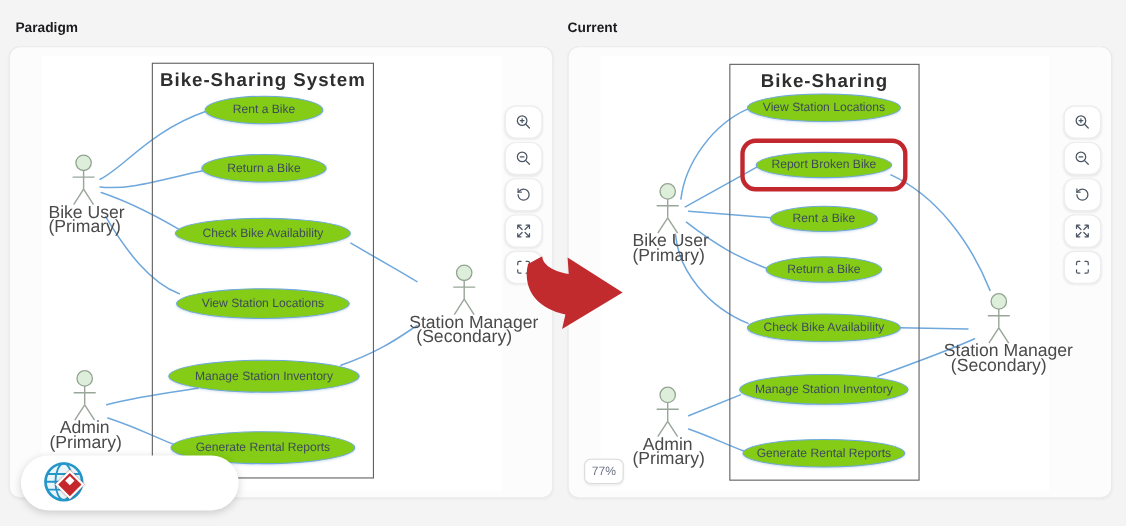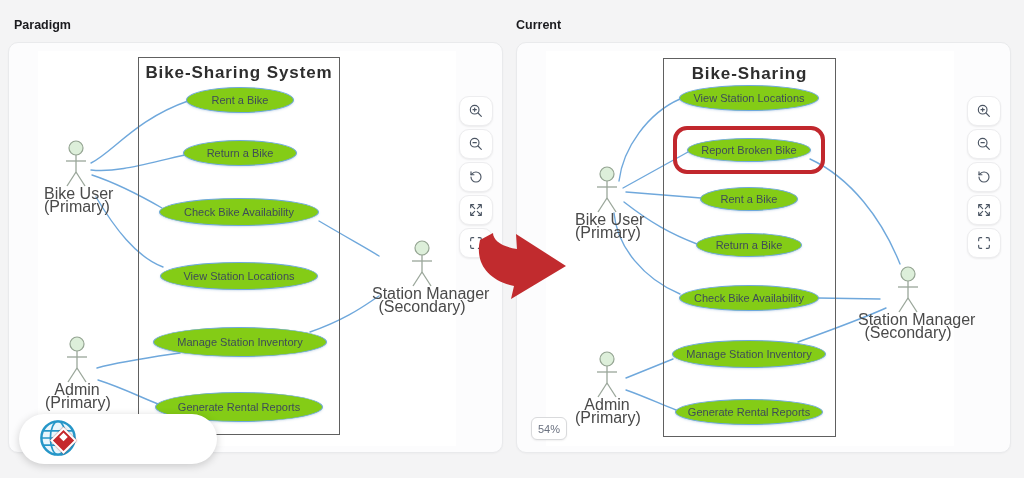--- a/index.html
+++ b/index.html
@@ -269,21 +269,21 @@
         <svg width="16" height="16" viewBox="0 0 24 24">
           <path d="M8.5 4H6a2 2 0 0 0-2 2v2.5"></path>
           <path d="M15.5 4H18a2 2 0 0 1 2 2v2.5"></path>
           <path d="M20 15.5V18a2 2 0 0 1-2 2h-2.5"></path>
           <path d="M8.5 20H6a2 2 0 0 1-2-2v-2.5"></path>
         </svg>
       </div>
     </div>
   </div>
 
-  <div class="zoom-badge">54%</div>
+  <div class="zoom-badge">77%</div>
 
   <svg class="change-arrow" viewBox="0 0 93 70">
     <path d="M3,7 C-2,28 9,47 37,53 L34,66 L89,33 L39,1 L40,16 C25,14 16,7 16,0 Z" fill="#c12b2e"></path>
   </svg>
 
   <div class="logo-pill">
     <svg class="logo-globe" viewBox="0 0 40 40">
       <circle cx="20" cy="20" r="17.5" fill="#eaf6fc" stroke="#2596c8" stroke-width="2.6"></circle>
       <ellipse cx="20" cy="20" rx="8" ry="17.5" fill="none" stroke="#2596c8" stroke-width="1.8"></ellipse>
       <line x1="4.5" y1="12.5" x2="35.5" y2="12.5" stroke="#2596c8" stroke-width="1.8"></line>

